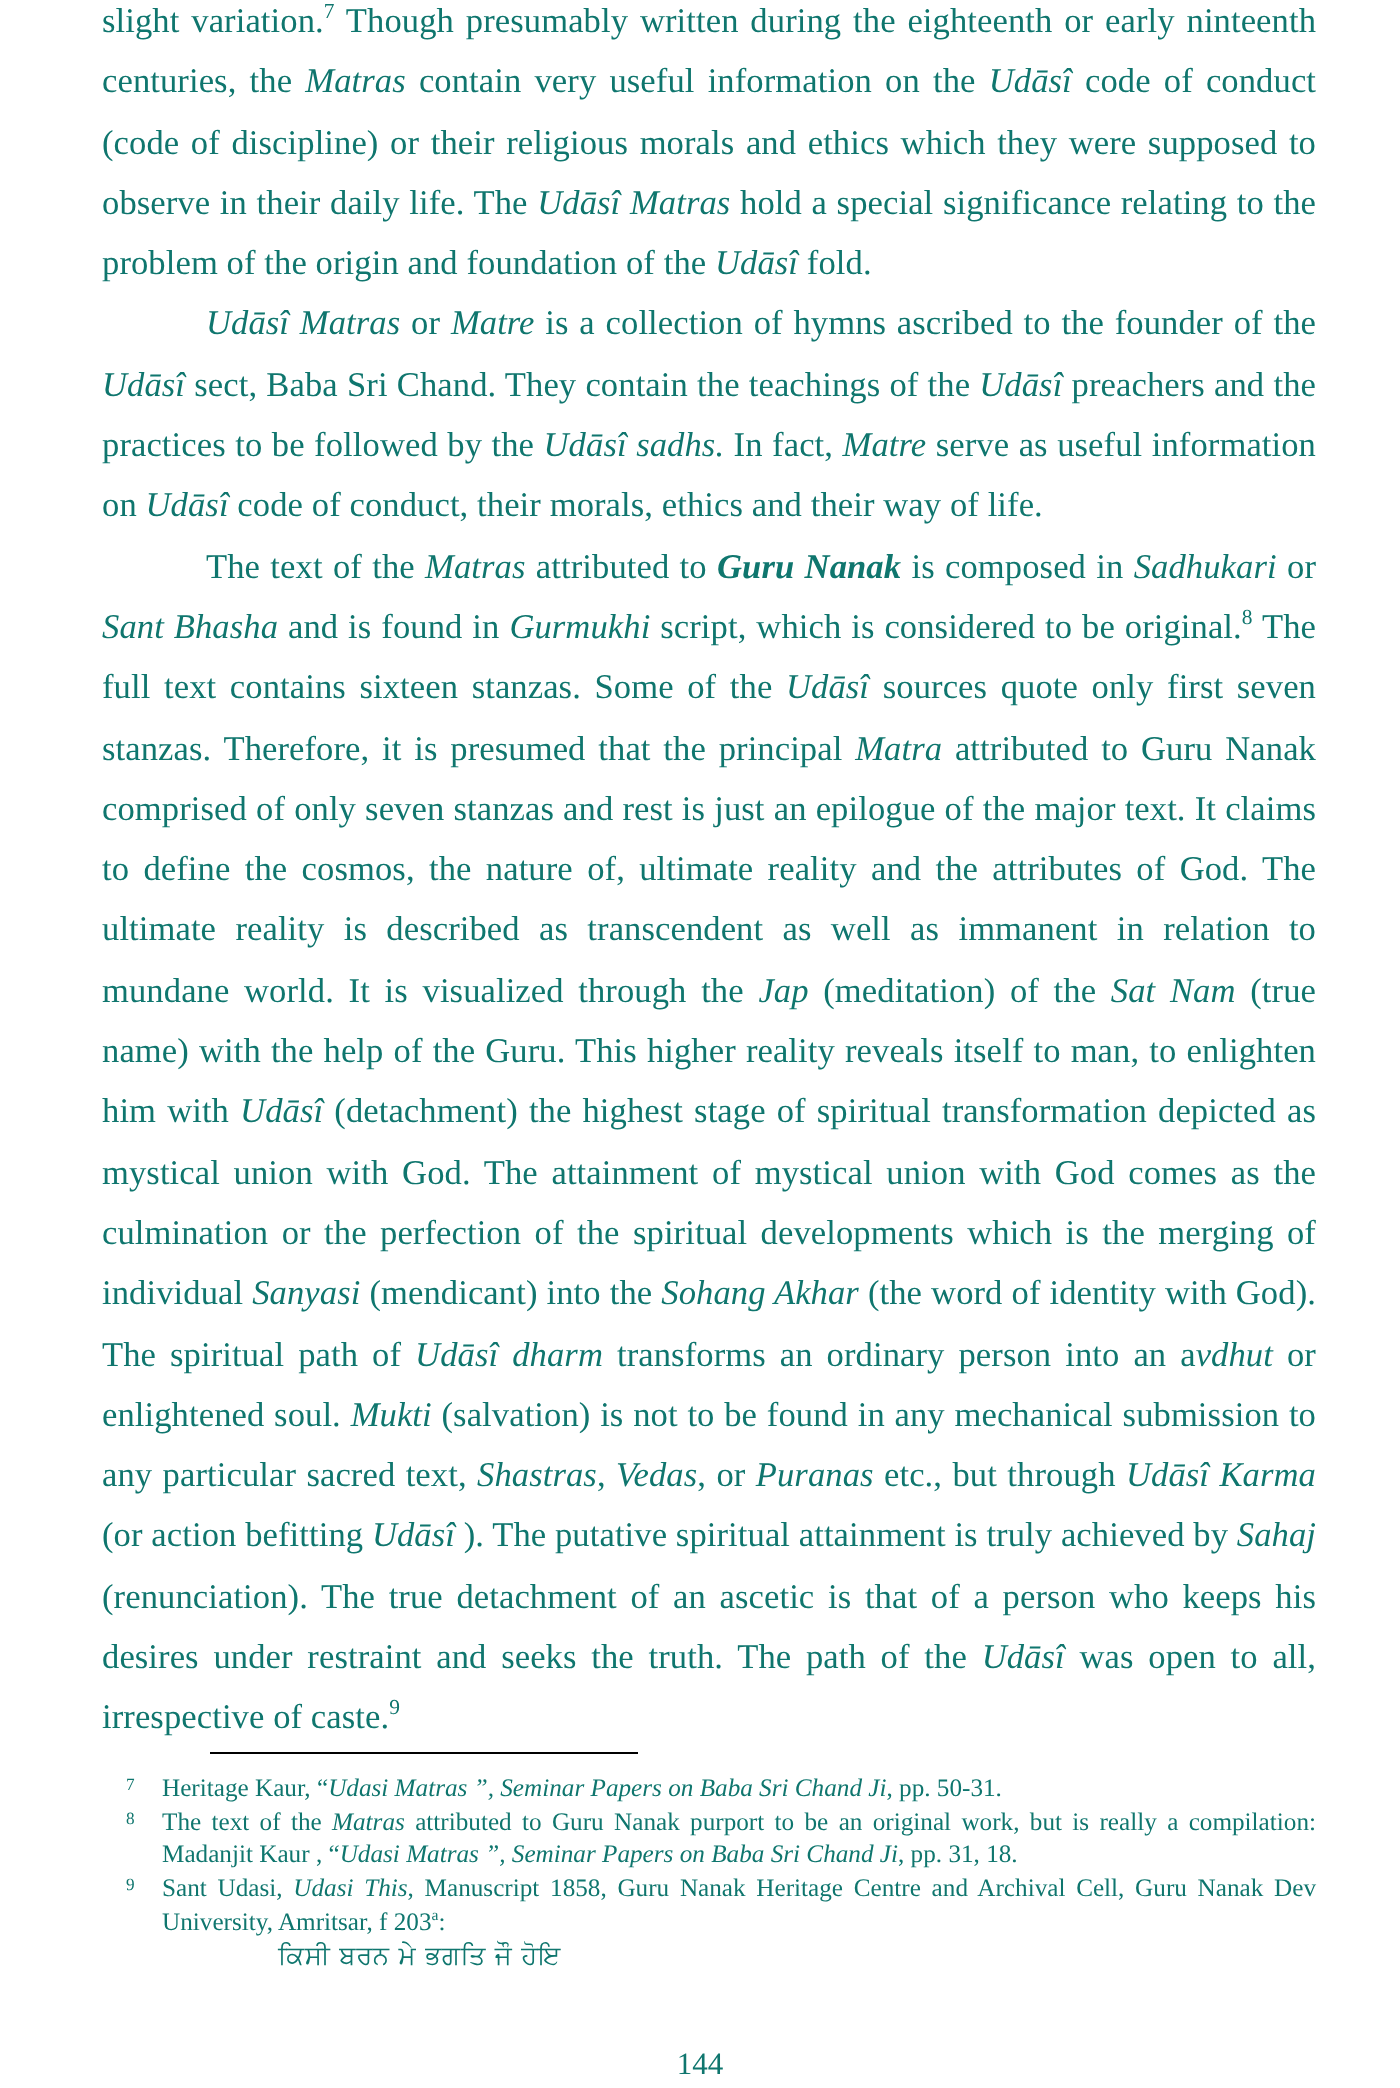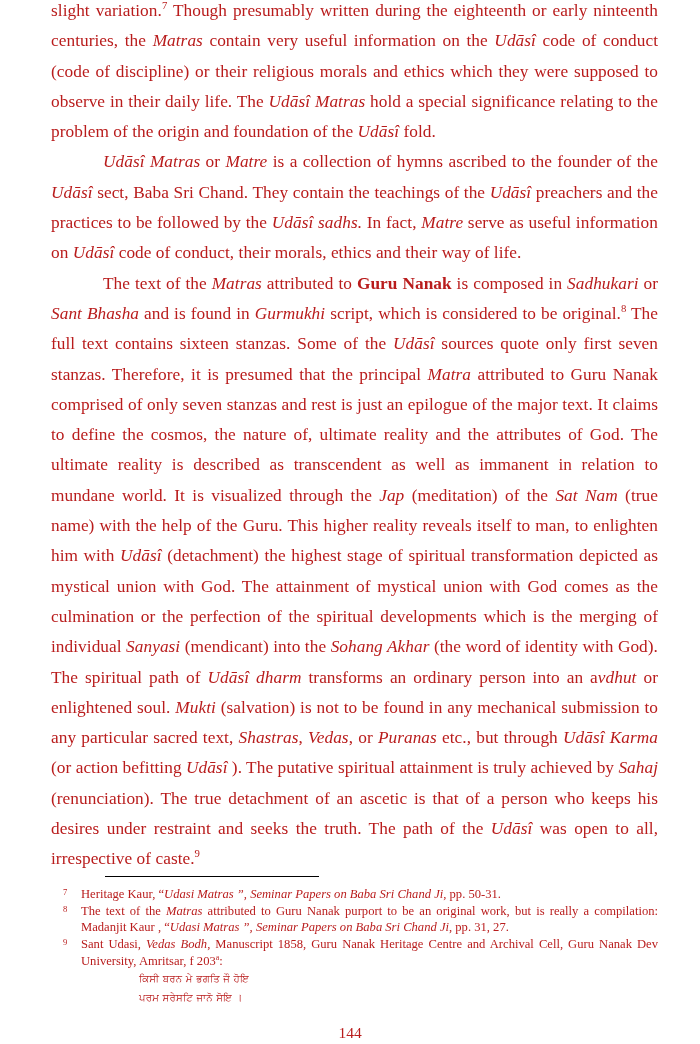--- a/index.html
+++ b/index.html
@@ -6,42 +6,42 @@
   html, body {
     margin: 0;
     padding: 0;
     background: #ffffff;
   }
   .page {
     position: relative;
     width: 700px;
     height: 1044px;
     background: #ffffff;
-    color: #b91c1c;
+    color: #0f766e;
     font-family: "Liberation Serif", "DejaVu Serif", serif;
     overflow: hidden;
     box-sizing: border-box;
   }
   .body-col {
     position: absolute;
     left: 51px;
     top: -4px;
     width: 607px;
   }
   p.para {
     margin: 0;
     font-size: 17.3px;
     line-height: 30.3px;
     text-align: justify;
     text-justify: inter-word;
     letter-spacing: 0.05px;
   }
   p.para.indent { text-indent: 52px; }
   .it { font-style: italic; }
-  .bd { font-weight: bold; }
+  .bd { font-weight: bold; font-style: italic; }
   sup {
     font-size: 0.62em;
     vertical-align: super;
     line-height: 0;
   }
 
   
   .footnotes {
     position: absolute;
     left: 51px;
@@ -66,21 +66,21 @@
   }
   .fn .marker {
     position: absolute;
     left: 12px;
     top: -2px;
     font-size: 8.6px;
   }
   .fn-verse {
     display: block;
     padding-left: 88px;
-    font-size: 10px;
+    font-size: 13px;
     line-height: 17.5px;
     font-family: "DejaVu Sans", sans-serif;
     letter-spacing: 0.3px;
     margin-top: 1px;
   }
   .folio {
     position: absolute;
     left: 0;
     right: 0;
     top: 1024px;
@@ -98,22 +98,21 @@
         <p class="para"><span>slight variation.</span><sup>7</sup><span>  Though presumably written during the eighteenth or early ninteenth centuries, the </span><span class="it">Matras</span><span> contain very useful information on the </span><span class="it">Udāsî</span><span>  code of conduct (code of discipline) or their religious morals and ethics which they were supposed to observe in their daily life. The </span><span class="it">Udāsî</span><span>  </span><span class="it">Matras</span><span> hold a special significance relating to the problem of the origin and foundation of the </span><span class="it">Udāsî</span><span>  fold.</span></p>
         <p class="para indent"><span class="it">Udāsî Matras</span><span> or </span><span class="it">Matre</span><span> is a collection of hymns ascribed to the founder of the </span><span class="it">Udāsî</span><span>  sect, Baba Sri Chand. They contain the teachings of the </span><span class="it">Udāsî</span><span> preachers and the practices to be followed by the </span><span class="it">Udāsî sadhs.</span><span> In fact, </span><span class="it">Matre</span><span> serve as useful information on </span><span class="it">Udāsî</span><span> code of conduct, their morals, ethics and their way of life.</span></p>
         <p class="para indent"><span>The text of the </span><span class="it">Matras</span><span> attributed to </span><span class="bd">Guru Nanak</span><span> is composed in </span><span class="it">Sadhukari</span><span> or </span><span class="it">Sant Bhasha</span><span> and is found in </span><span class="it">Gurmukhi</span><span> script, which is considered to be original.</span><sup>8</sup><span> The full text contains sixteen stanzas. Some of the </span><span class="it">Udāsî</span><span>  sources quote only first seven stanzas. Therefore, it is presumed that the principal </span><span class="it">Matra</span><span> attributed to Guru Nanak comprised of only seven stanzas and rest is just an epilogue of the major text. It claims to define the cosmos, the nature of, ultimate reality and the attributes of God. The ultimate reality is described as transcendent as well as immanent in relation to mundane world. It is visualized through the </span><span class="it">Jap</span><span> (meditation) of the </span><span class="it">Sat Nam</span><span> (true name) with the help of the Guru. This higher reality reveals itself to man, to enlighten him with </span><span class="it">Udāsî</span><span>  (detachment) the highest stage of spiritual transformation depicted as mystical union with God. The attainment of mystical union with God comes as the culmination or the perfection of the spiritual developments which is the merging of individual </span><span class="it">Sanyasi</span><span> (mendicant) into the </span><span class="it">Sohang Akhar</span><span> (the word of identity with God). The spiritual path of </span><span class="it">Udāsî</span><span>  </span><span class="it">dharm</span><span> transforms an ordinary person into an a</span><span class="it">vdhut</span><span> or enlightened soul. </span><span class="it">Mukti</span><span> (salvation) is not to be found in any mechanical submission to any particular sacred text, </span><span class="it">Shastras</span><span>, </span><span class="it">Vedas</span><span>, or </span><span class="it">Puranas</span><span> etc., but through </span><span class="it">Udāsî</span><span>  </span><span class="it">Karma</span><span> (or action befitting </span><span class="it">Udāsî</span><span> ). The putative spiritual attainment is truly achieved by </span><span class="it">Sahaj</span><span> (renunciation). The true detachment of an ascetic is that of a person who keeps his desires under restraint and seeks the truth. The path of the </span><span class="it">Udāsî</span><span>  was open to all, irrespective of caste.</span><sup>9</sup></p>
       </div>
   </div>
 
   <div class="footnotes">
     <div class="fn-rule"></div>
     <div id="footnote-list">
         <div class="fn"><span class="marker">7</span><span>Heritage Kaur, “</span><span class="it">Udasi Matras ”, Seminar Papers on Baba Sri Chand Ji</span><span>, pp. 50-31.</span></div>
-        <div class="fn"><span class="marker">8</span><span>The text of the </span><span class="it">Matras</span><span> attributed to Guru Nanak purport to be an original work, but is really a compilation: Madanjit Kaur , “</span><span class="it">Udasi Matras ”, Seminar Papers on Baba Sri Chand Ji</span><span>, pp. 31, 27.</span></div>
-        <div class="fn"><span class="marker">9</span><span>Sant Udasi, </span><span class="it">Vedas Bodh</span><span>, Manuscript 1858, Guru Nanak Heritage Centre and Archival Cell, Guru Nanak Dev University, Amritsar, f 203</span><sup>a</sup><span>:</span></div>
+        <div class="fn"><span class="marker">8</span><span>The text of the </span><span class="it">Matras</span><span> attributed to Guru Nanak purport to be an original work, but is really a compilation: Madanjit Kaur , “</span><span class="it">Udasi Matras ”, Seminar Papers on Baba Sri Chand Ji</span><span>, pp. 31, 18.</span></div>
+        <div class="fn"><span class="marker">9</span><span>Sant Udasi, </span><span class="it">Udasi This</span><span>, Manuscript 1858, Guru Nanak Heritage Centre and Archival Cell, Guru Nanak Dev University, Amritsar, f 203</span><sup>a</sup><span>:</span></div>
         <div class="fn-verse">ਕਿਸੀ ਬਰਨ ਮੇ ਭਗਤਿ ਜੌ ਹੋਇ</div>
-        <div class="fn-verse">ਪਰਮ ਸਰੇਸਟਿ ਜਾਨੋ ਸੋਇ ।</div>
       </div>
   </div>
 
   <div class="folio">144</div>
 
 </div>
 
 </body></html>

